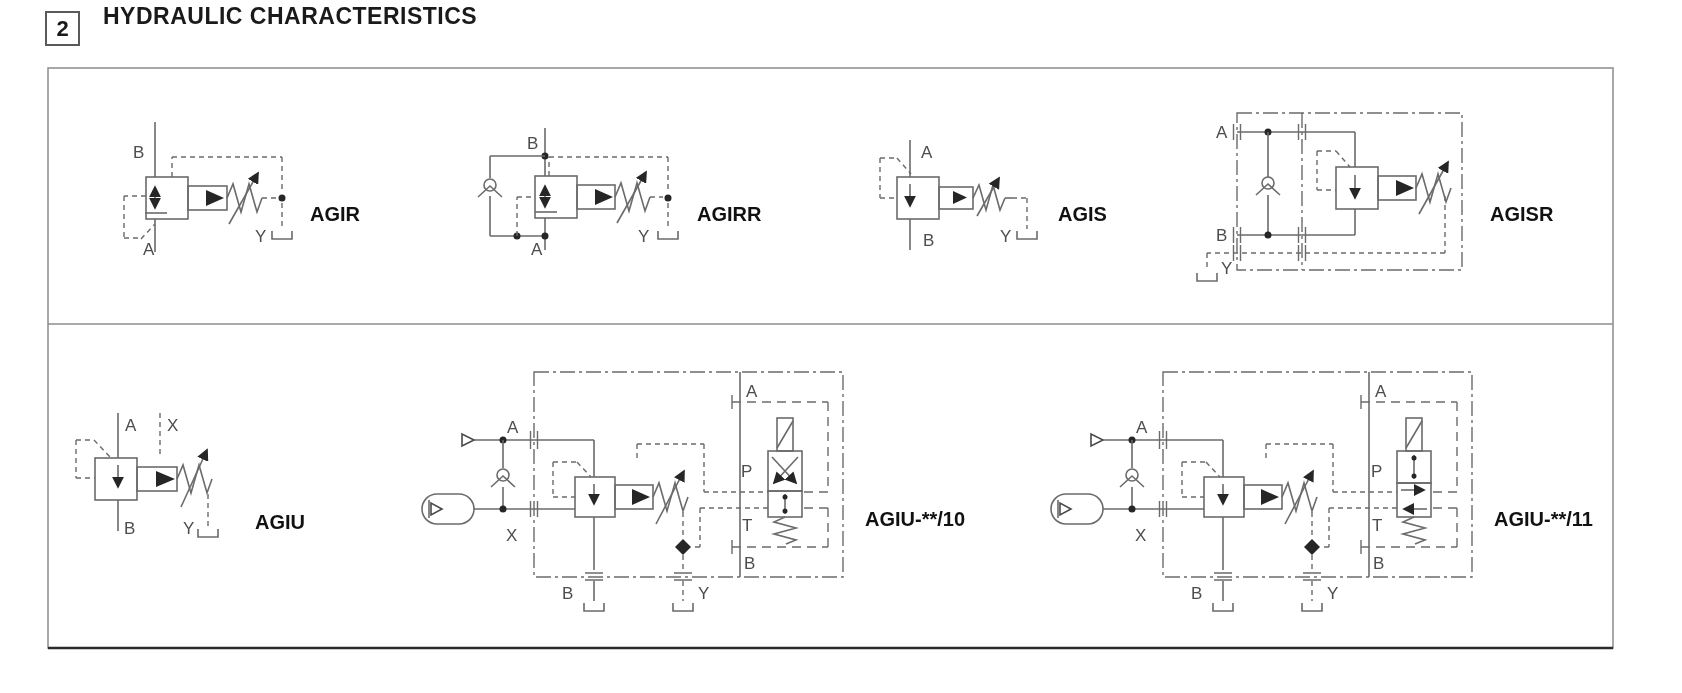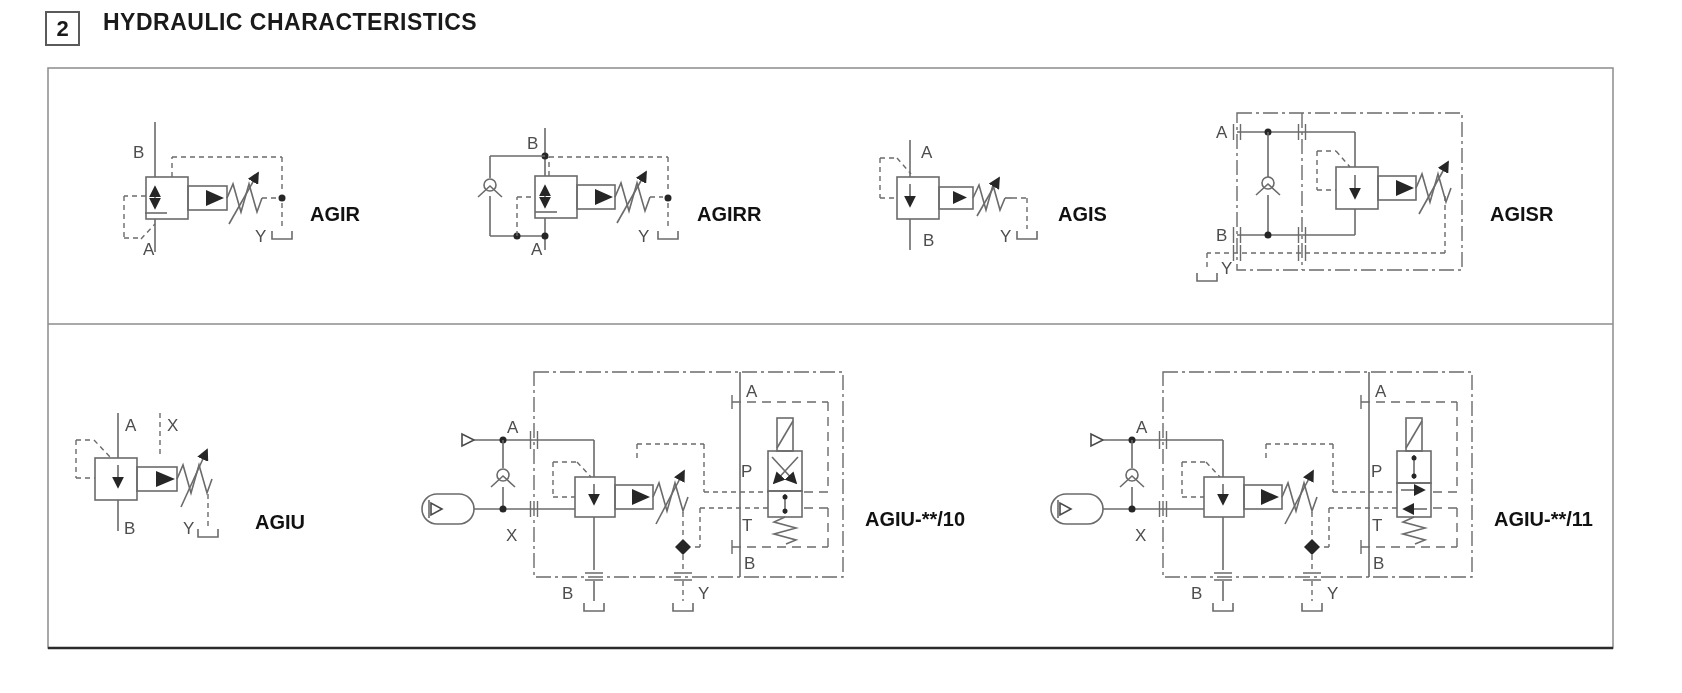--- a/index.html
+++ b/index.html
@@ -1,20 +1,20 @@
 <!DOCTYPE html>
 <html><head>
 <meta charset="utf-8">
 <style>
   html,body{margin:0;padding:0;background:#ffffff;}
   .page{position:relative;width:1682px;height:693px;background:#ffffff;overflow:hidden;
         font-family:"Liberation Sans", sans-serif;}
   .hdr-num{position:absolute;left:45px;top:11px;width:31px;height:31px;border:2px solid #5a5a5a;
            display:flex;align-items:center;justify-content:center;font-weight:bold;font-size:22px;color:#1a1a1a;}
-  .hdr-title{position:absolute;left:103px;top:9px;margin:0;font-weight:bold;font-size:23px;
+  .hdr-title{position:absolute;left:103px;top:3px;margin:0;font-weight:bold;font-size:23px;
              letter-spacing:0.5px;color:#1a1a1a;}
   svg.board{position:absolute;left:0;top:0;}
   svg text{font-family:"Liberation Sans", sans-serif;}
   .l{stroke:#6b6b6b;stroke-width:1.6;fill:none;}
   .lt{stroke:#6b6b6b;stroke-width:1.4;fill:none;}
   .d{stroke-dasharray:5 4;}
   .ld{stroke-dasharray:9 6;}
   .cd{stroke-dasharray:15 4 3 4;}
   .f{fill:#262626;stroke:none;}
   .wf{fill:#ffffff;stroke:#4a4a4a;stroke-width:1.6;}

